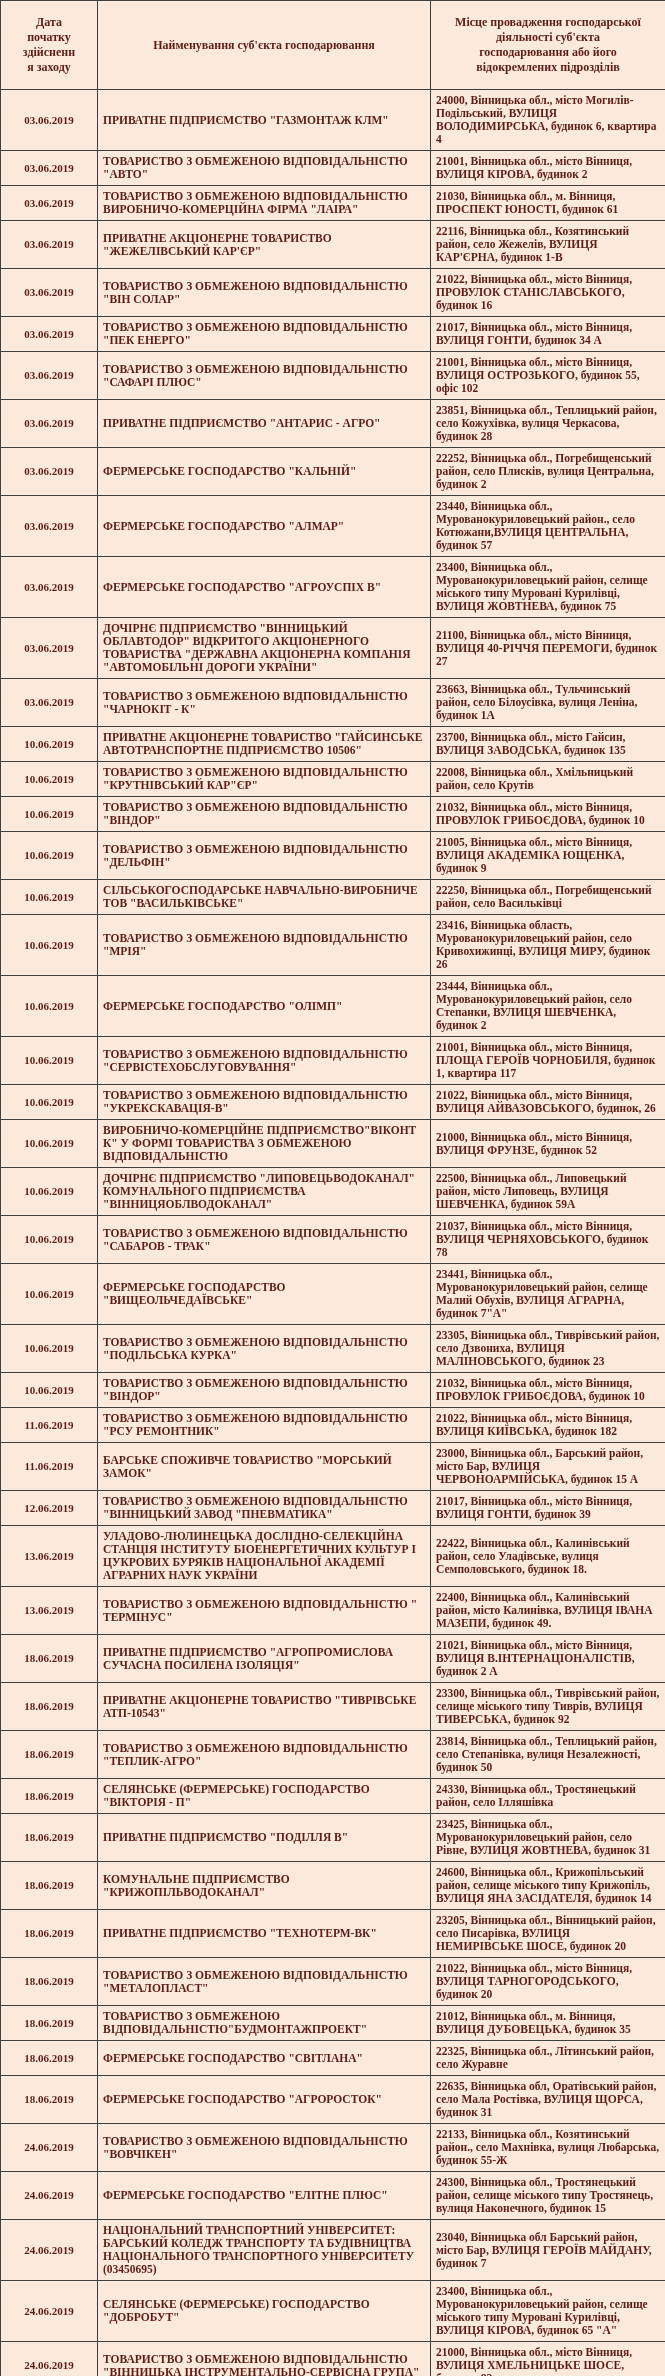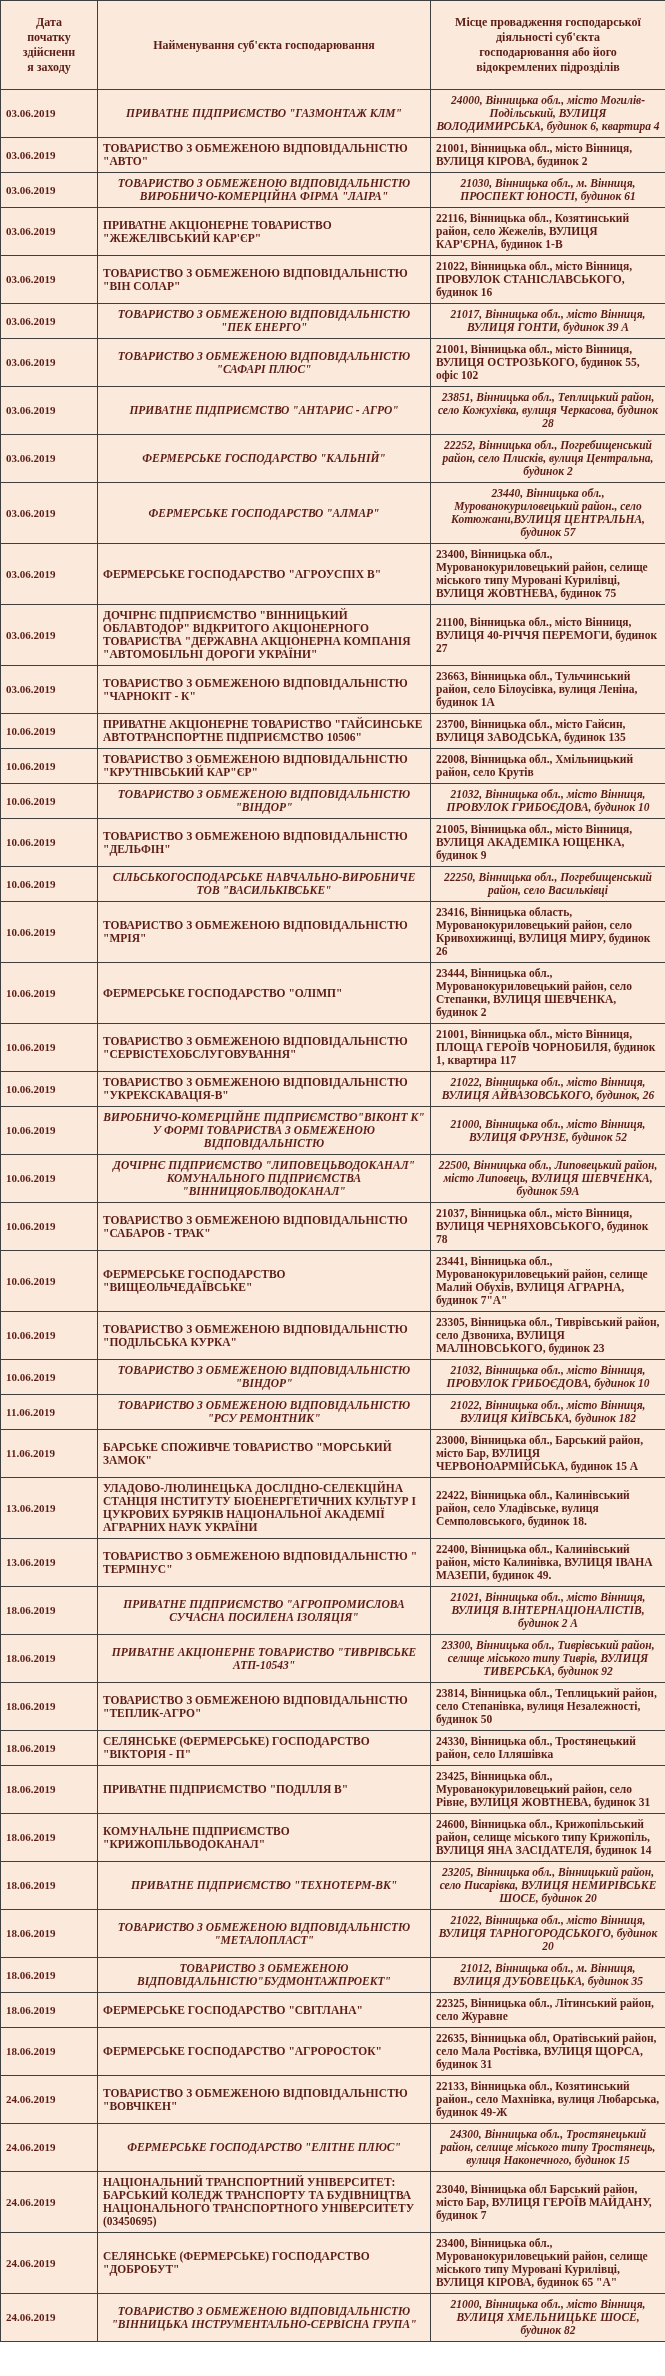--- a/index.html
+++ b/index.html
@@ -36,22 +36,22 @@
     line-height:15px;
     text-align:center;
     padding:14px 20px;
     height:56px;
   }
   tbody td{
     font-size:11.5px;
     line-height:13px;
     padding:4px 5px;
   }
-  td.c-date{text-align:left;white-space:nowrap;font-size:11px;}
-  td.al-c{text-align:center;font-style:italic;}
+  td.c-date{text-align:center;white-space:nowrap;font-size:11px;}
+  td.al-c{}
   td.al-l{text-align:left;}
 </style>
 </head>
 <body>
 
 <table class="registry">
   <colgroup>
     <col class="c1">
       <col class="c2">
       <col class="c3">
@@ -85,21 +85,21 @@
         <td class="c-addr al-l">22116, Вінницька обл., Козятинський район, село Жежелів, ВУЛИЦЯ КАР'ЄРНА, будинок 1-В</td>
       </tr>
       <tr>
         <td class="c-date">03.06.2019</td>
         <td class="c-name al-l">ТОВАРИСТВО З ОБМЕЖЕНОЮ ВІДПОВІДАЛЬНІСТЮ "ВІН СОЛАР"</td>
         <td class="c-addr al-l">21022, Вінницька обл., місто Вінниця, ПРОВУЛОК СТАНІСЛАВСЬКОГО, будинок 16</td>
       </tr>
       <tr>
         <td class="c-date">03.06.2019</td>
         <td class="c-name al-c">ТОВАРИСТВО З ОБМЕЖЕНОЮ ВІДПОВІДАЛЬНІСТЮ "ПЕК ЕНЕРГО"</td>
-        <td class="c-addr al-c">21017, Вінницька обл., місто Вінниця, ВУЛИЦЯ  ГОНТИ, будинок 39 А</td>
+        <td class="c-addr al-c">21017, Вінницька обл., місто Вінниця, ВУЛИЦЯ  ГОНТИ, будинок 34 А</td>
       </tr>
       <tr>
         <td class="c-date">03.06.2019</td>
         <td class="c-name al-c">ТОВАРИСТВО З ОБМЕЖЕНОЮ ВІДПОВІДАЛЬНІСТЮ "САФАРІ ПЛЮС"</td>
         <td class="c-addr al-l">21001, Вінницька обл., місто Вінниця, ВУЛИЦЯ ОСТРОЗЬКОГО, будинок 55, офіс 102</td>
       </tr>
       <tr>
         <td class="c-date">03.06.2019</td>
         <td class="c-name al-c">ПРИВАТНЕ ПІДПРИЄМСТВО "АНТАРИС - АГРО"</td>
         <td class="c-addr al-c">23851, Вінницька обл., Теплицький район, село Кожухівка, вулиця Черкасова, будинок 28</td>
@@ -208,20 +208,25 @@
         <td class="c-date">11.06.2019</td>
         <td class="c-name al-c">ТОВАРИСТВО З ОБМЕЖЕНОЮ ВІДПОВІДАЛЬНІСТЮ "РСУ РЕМОНТНИК"</td>
         <td class="c-addr al-c">21022, Вінницька обл., місто Вінниця, ВУЛИЦЯ КИЇВСЬКА, будинок 182</td>
       </tr>
       <tr>
         <td class="c-date">11.06.2019</td>
         <td class="c-name al-l">БАРСЬКЕ СПОЖИВЧЕ ТОВАРИСТВО "МОРСЬКИЙ ЗАМОК"</td>
         <td class="c-addr al-l">23000, Вінницька обл.,  Барський район, місто Бар, ВУЛИЦЯ ЧЕРВОНОАРМІЙСЬКА, будинок 15 А</td>
       </tr>
       <tr>
+        <td class="c-date">12.06.2019</td>
+        <td class="c-name al-l">ТОВАРИСТВО З ОБМЕЖЕНОЮ ВІДПОВІДАЛЬНІСТЮ "ВІННИЦЬКИЙ ЗАВОД "ПНЕВМАТИКА"</td>
+        <td class="c-addr al-l">21017, Вінницька обл., місто Вінниця, ВУЛИЦЯ ГОНТИ,  будинок 39</td>
+      </tr>
+      <tr>
         <td class="c-date">13.06.2019</td>
         <td class="c-name al-l">УЛАДОВО-ЛЮЛИНЕЦЬКА ДОСЛІДНО-СЕЛЕКЦІЙНА СТАНЦІЯ ІНСТИТУТУ БІОЕНЕРГЕТИЧНИХ КУЛЬТУР І ЦУКРОВИХ БУРЯКІВ НАЦІОНАЛЬНОЇ АКАДЕМІЇ АГРАРНИХ НАУК УКРАЇНИ</td>
         <td class="c-addr al-l">22422, Вінницька обл., Калинівський район, село Уладівське, вулиця Семполовського, будинок 18.</td>
       </tr>
       <tr>
         <td class="c-date">13.06.2019</td>
         <td class="c-name al-l">ТОВАРИСТВО З ОБМЕЖЕНОЮ ВІДПОВІДАЛЬНІСТЮ " ТЕРМІНУС"</td>
         <td class="c-addr al-l">22400, Вінницька обл., Калинівський район, місто Калинівка, ВУЛИЦЯ ІВАНА МАЗЕПИ, будинок 49.</td>
       </tr>
       <tr>
@@ -275,21 +280,21 @@
         <td class="c-addr al-l">22325, Вінницька обл., Літинський район, село Журавне</td>
       </tr>
       <tr>
         <td class="c-date">18.06.2019</td>
         <td class="c-name al-l">ФЕРМЕРСЬКЕ ГОСПОДАРСТВО "АГРОРОСТОК"</td>
         <td class="c-addr al-l">22635, Вінницька обл, Оратівський район, село Мала Ростівка, ВУЛИЦЯ ЩОРСА, будинок 31</td>
       </tr>
       <tr>
         <td class="c-date">24.06.2019</td>
         <td class="c-name al-l">ТОВАРИСТВО З ОБМЕЖЕНОЮ ВІДПОВІДАЛЬНІСТЮ "ВОВЧІКЕН"</td>
-        <td class="c-addr al-l">22133, Вінницька обл., Козятинський район., село Махнівка, вулиця Любарська, будинок 49-Ж</td>
+        <td class="c-addr al-l">22133, Вінницька обл., Козятинський район., село Махнівка, вулиця Любарська, будинок 55-Ж</td>
       </tr>
       <tr>
         <td class="c-date">24.06.2019</td>
         <td class="c-name al-c">ФЕРМЕРСЬКЕ ГОСПОДАРСТВО "ЕЛІТНЕ ПЛЮС"</td>
         <td class="c-addr al-c">24300, Вінницька обл., Тростянецький район, селище міського типу Тростянець, вулиця Наконечного, будинок 15</td>
       </tr>
       <tr>
         <td class="c-date">24.06.2019</td>
         <td class="c-name al-l">НАЦІОНАЛЬНИЙ ТРАНСПОРТНИЙ УНІВЕРСИТЕТ: БАРСЬКИЙ КОЛЕДЖ ТРАНСПОРТУ ТА БУДІВНИЦТВА НАЦІОНАЛЬНОГО ТРАНСПОРТНОГО УНІВЕРСИТЕТУ (03450695)</td>
         <td class="c-addr al-l">23040, Вінницька обл Барський район, місто Бар, ВУЛИЦЯ ГЕРОЇВ МАЙДАНУ, будинок 7</td>

